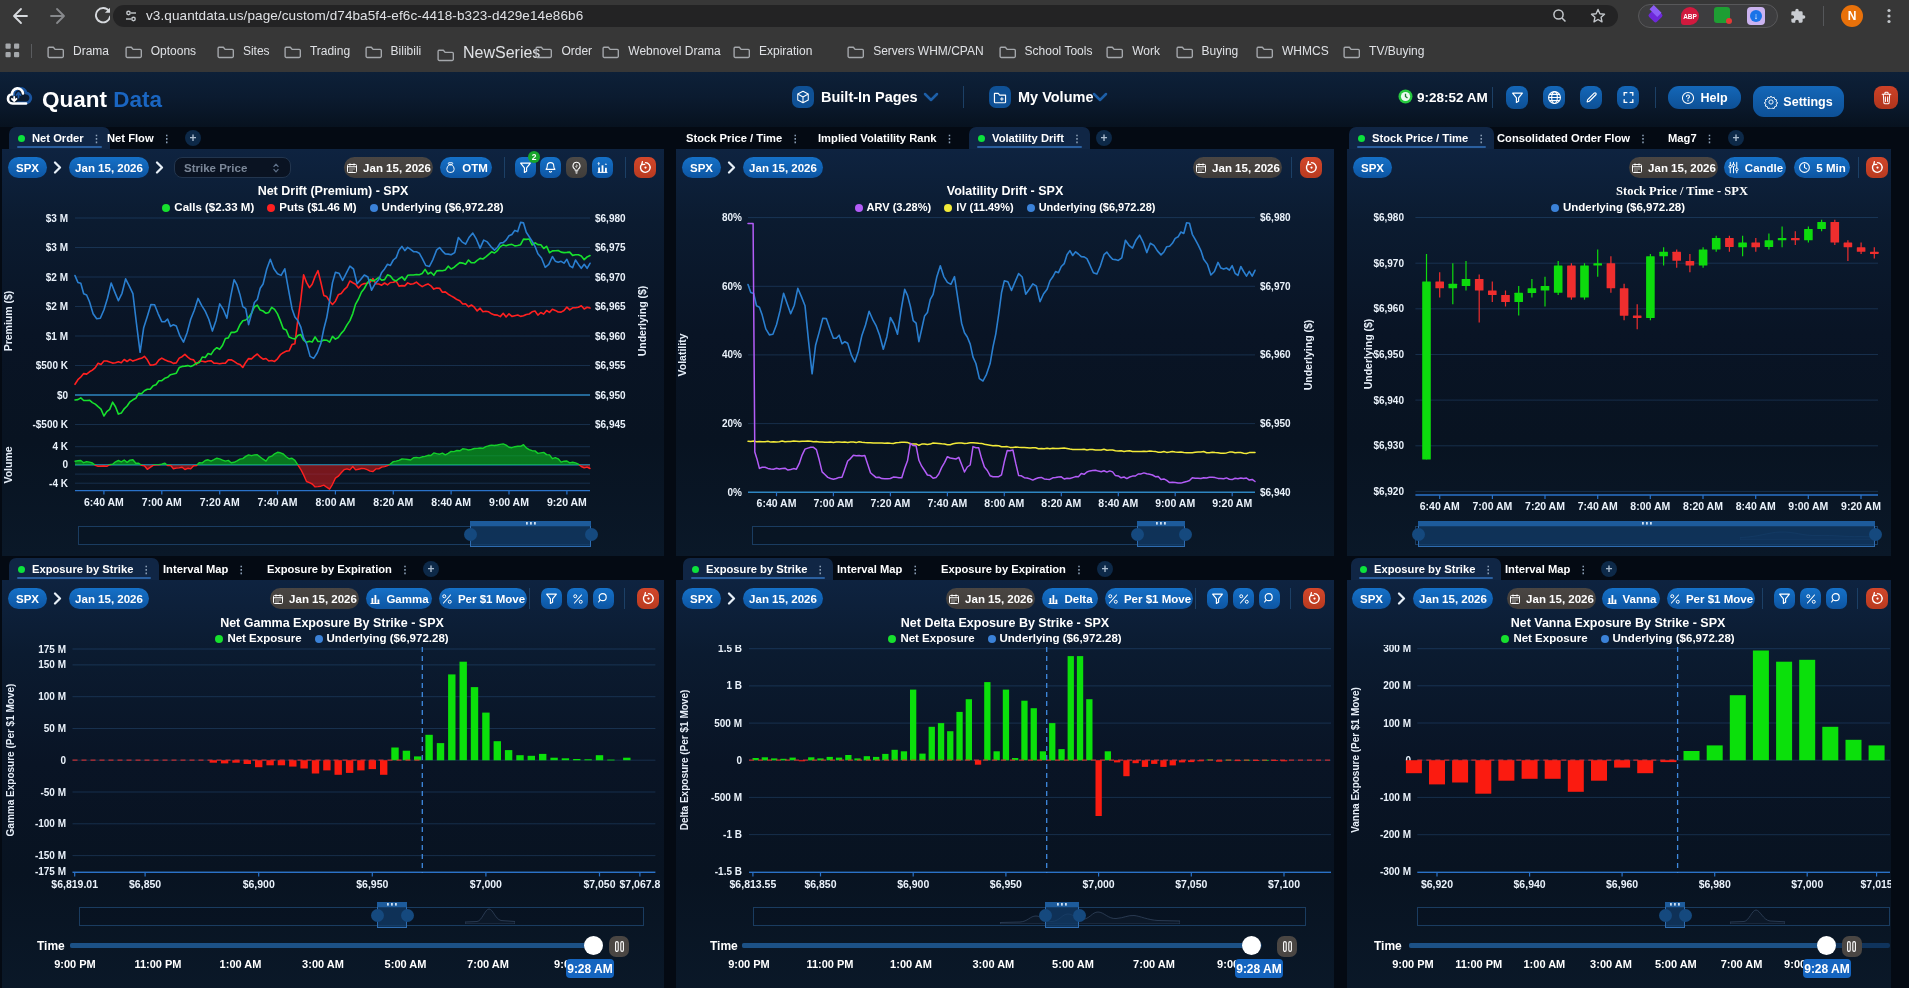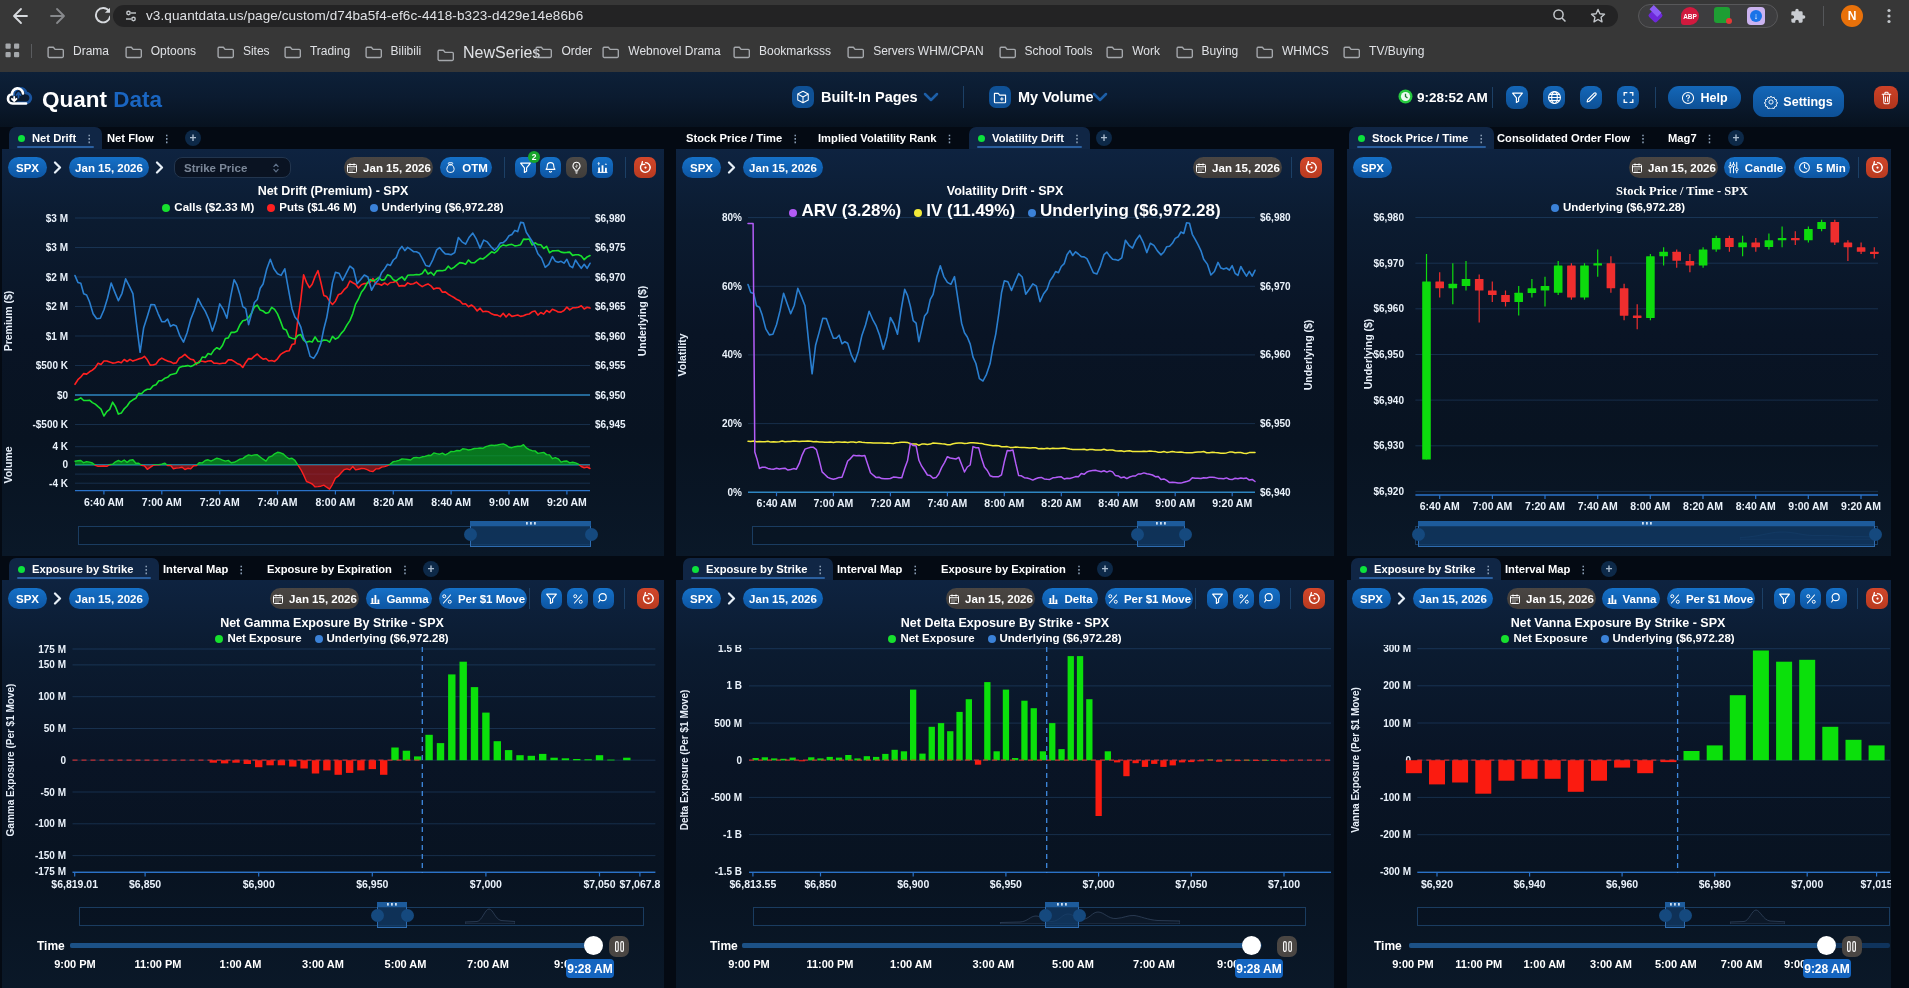--- a/index.html
+++ b/index.html
@@ -120,21 +120,21 @@
 <div class="abs" style="left:602.3px;top:43.5px;display:flex;align-items:center;gap:9px;color:#dfe1e5;font-size:12px;">
       <svg width="17" height="15" viewBox="0 0 20 17" style="flex:none">
         <path d="M2 3.5 h5.5 l2 2.5 H18 a1.2 1.2 0 0 1 1.2 1.2 V14 a1.5 1.5 0 0 1 -1.5 1.5 H2.8 A1.5 1.5 0 0 1 1.3 14 V4.8 A1.3 1.3 0 0 1 2 3.5 Z" fill="none" stroke="#a5a8ac" stroke-width="1.6" stroke-linejoin="round"></path>
       </svg>
       <span>Webnovel Drama</span>
     </div>
 <div class="abs" style="left:733px;top:43.5px;display:flex;align-items:center;gap:9px;color:#dfe1e5;font-size:12px;">
       <svg width="17" height="15" viewBox="0 0 20 17" style="flex:none">
         <path d="M2 3.5 h5.5 l2 2.5 H18 a1.2 1.2 0 0 1 1.2 1.2 V14 a1.5 1.5 0 0 1 -1.5 1.5 H2.8 A1.5 1.5 0 0 1 1.3 14 V4.8 A1.3 1.3 0 0 1 2 3.5 Z" fill="none" stroke="#a5a8ac" stroke-width="1.6" stroke-linejoin="round"></path>
       </svg>
-      <span>Bookmarksss</span>
+      <span>Expiration</span>
     </div>
 <div class="abs" style="left:847.2px;top:43.5px;display:flex;align-items:center;gap:9px;color:#dfe1e5;font-size:12px;">
       <svg width="17" height="15" viewBox="0 0 20 17" style="flex:none">
         <path d="M2 3.5 h5.5 l2 2.5 H18 a1.2 1.2 0 0 1 1.2 1.2 V14 a1.5 1.5 0 0 1 -1.5 1.5 H2.8 A1.5 1.5 0 0 1 1.3 14 V4.8 A1.3 1.3 0 0 1 2 3.5 Z" fill="none" stroke="#a5a8ac" stroke-width="1.6" stroke-linejoin="round"></path>
       </svg>
       <span>Servers WHM/CPAN</span>
     </div>
 <div class="abs" style="left:998.6px;top:43.5px;display:flex;align-items:center;gap:9px;color:#dfe1e5;font-size:12px;">
       <svg width="17" height="15" viewBox="0 0 20 17" style="flex:none">
         <path d="M2 3.5 h5.5 l2 2.5 H18 a1.2 1.2 0 0 1 1.2 1.2 V14 a1.5 1.5 0 0 1 -1.5 1.5 H2.8 A1.5 1.5 0 0 1 1.3 14 V4.8 A1.3 1.3 0 0 1 2 3.5 Z" fill="none" stroke="#a5a8ac" stroke-width="1.6" stroke-linejoin="round"></path>
@@ -233,21 +233,21 @@
         <circle cx="12" cy="12" r="3.6" fill="none" stroke="#fff" stroke-width="1.6"></circle>
       </svg>Settings</div>
 <div class="abs" style="left:1874px;top:86px;width:24px;height:23px;background:linear-gradient(180deg,#cc4228 0%,#b0351c 100%);border-radius:8px;display:flex;align-items:center;justify-content:center;">
       <svg width="13" height="14" viewBox="0 0 24 26">
         <path d="M4 6 H20 M9 6 V4 a1.5 1.5 0 0 1 1.5 -1.5 h3 A1.5 1.5 0 0 1 15 4 V6 M6 6 l1.2 16 a2 2 0 0 0 2 1.8 h5.6 a2 2 0 0 0 2 -1.8 L18 6 M9.8 10.5 l0.4 9 M14.2 10.5 l-0.4 9" fill="none" stroke="#fff" stroke-width="1.9" stroke-linecap="round"></path>
       </svg>
     </div>
 <div class="panelbody" style="left:2px;top:149px;width:662px;height:407px;"></div>
 <div class="tab tabactive" style="left:9px;top:127px;padding:0 8px 0 9px;">
       <span class="gdot"></span>
-      <span style="margin-left:7px;">Net Drift</span>
+      <span style="margin-left:7px;">Net Order</span>
       <span class="tdots" style="margin-left:8px;">⋮</span>
       <span class="tabuline" style="left:8px;right:8px;"></span>
     </div>
 <div class="plus" style="left:185px;top:129.5px;">+</div>
     <div class="tab" style="left:107px;top:127px;">
       <span>Net Flow</span>
       <span class="tdots" style="margin-left:8px;">⋮</span>
     </div>
 <div class="pill " style="left:8px;top:157px;width:39px;">SPX</div>
 <svg class="abs" style="left:53px;top:161px" width="9" height="13" viewBox="0 0 9 13">
@@ -421,21 +421,21 @@
       </svg>Jan 15, 2026</div>
 <div class="vsep" style="left:1291px;top:157px;height:21px;"></div>
 <div class="ibtn red" style="left:1300px;top:157px;">
       <svg width="15" height="15" viewBox="0 0 24 24">
         <path d="M6.2 6.6 A7.7 7.7 0 1 0 12 4.3" fill="none" stroke="#fff" stroke-width="2.2" stroke-linecap="round"></path>
         <path d="M7.0 2.7 L6.0 7.5 L10.8 6.9" fill="none" stroke="#fff" stroke-width="2.1" stroke-linecap="round" stroke-linejoin="round"></path>
         <circle cx="12" cy="12" r="1.8" fill="#fff"></circle>
       </svg>
     </div>
 <div class="title" style="left:805px;top:184px;width:400px;">Volatility Drift - SPX</div>
-<div class="legend" style="left:685px;top:201px;width:640px;font-size:17px;">
+<div class="legend" style="left:685px;top:201px;width:640px;font-size:11px;">
       <span><span class="d" style="background:#b35cf7"></span>ARV (3.28%)</span>
       <span><span class="d" style="background:#f2ea39"></span>IV (11.49%)</span>
       <span><span class="d" style="background:#3b82d8"></span>Underlying ($6,972.28)</span>
     </div>
 <svg class="abs" style="left:676px;top:212px;" width="658" height="303" viewBox="0 0 658 303">
       <line x1="72.0" y1="5.6" x2="579.0" y2="5.6" stroke="rgba(62,118,180,0.28)" stroke-width="1"></line>
       <text x="66.0" y="9.1" font-size="10" fill="#eaf2fb" text-anchor="end" font-weight="700">80%</text>
       <text x="584.0" y="9.1" font-size="10" fill="#eaf2fb" text-anchor="start" font-weight="700">$6,980</text>
       <line x1="72.0" y1="74.3" x2="579.0" y2="74.3" stroke="rgba(62,118,180,0.28)" stroke-width="1"></line>
       <text x="66.0" y="77.8" font-size="10" fill="#eaf2fb" text-anchor="end" font-weight="700">60%</text>

